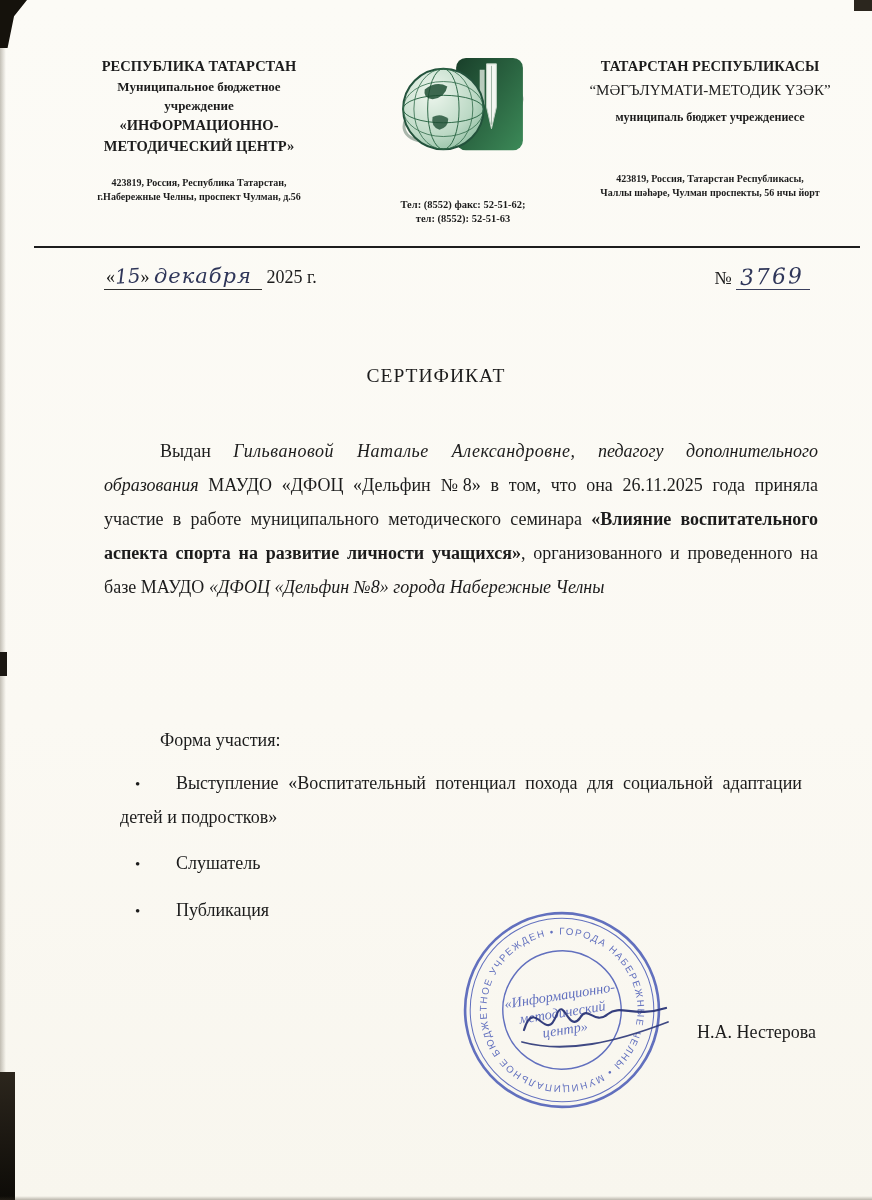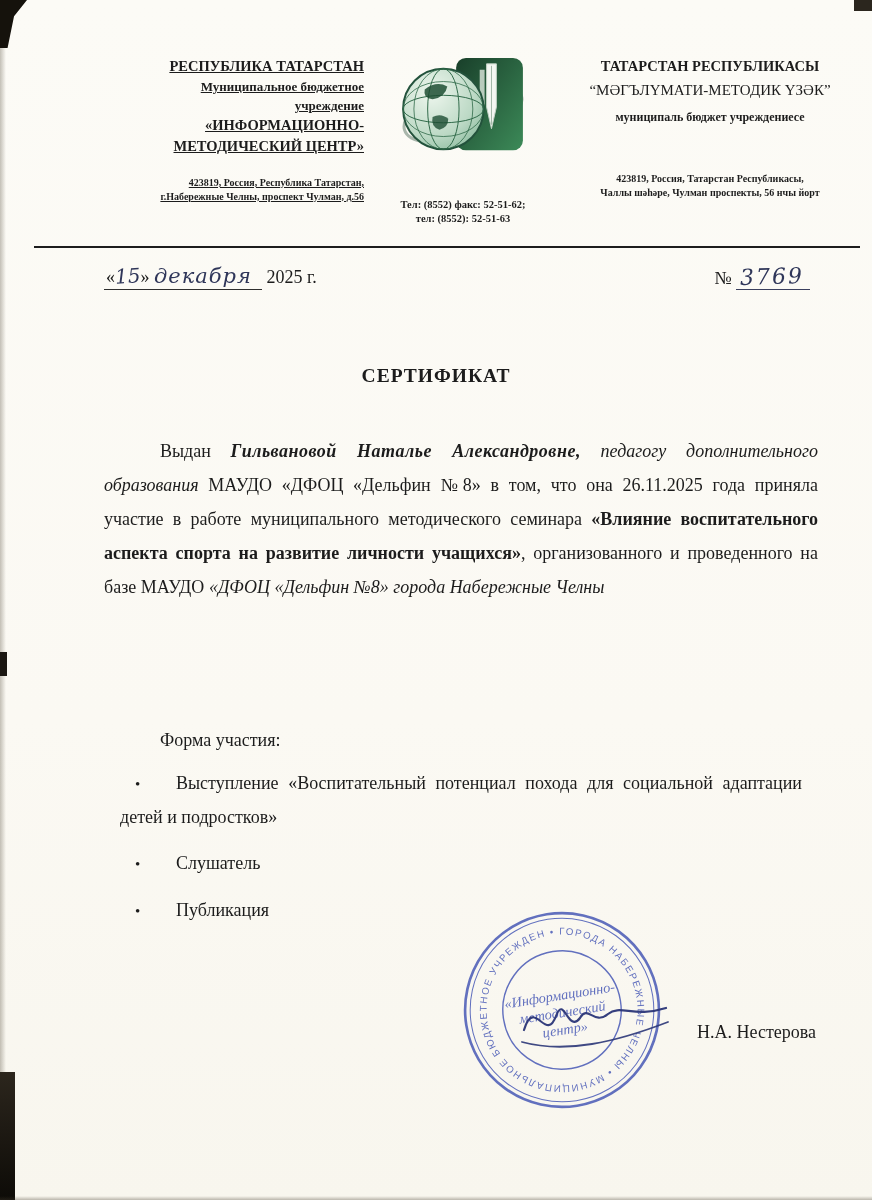--- a/index.html
+++ b/index.html
@@ -18,21 +18,21 @@
   .mark-left-small { left:0; top:652px; width:7px; height:24px; background:#1b1712; }
   .mark-bl { left:0; top:1072px; width:15px; height:128px;
              background:linear-gradient(180deg,#2c261d,#0d0b07); }
   .edge-left { left:0; top:0; width:6px; height:100%;
              background:linear-gradient(90deg,rgba(90,82,66,.35),rgba(90,82,66,0)); }
   .edge-bottom { left:0; bottom:0; width:100%; height:4px;
              background:linear-gradient(0deg,rgba(70,62,48,.35),rgba(70,62,48,0)); }
 
   
   .header { position:absolute; top:56px; left:34px; right:14px; display:flex; }
-  .org-left  { width:330px; text-align:right;text-decoration:underline; }
+  .org-left  { width:330px; text-align:center; }
   .org-center{ width:198px; text-align:center; }
   .org-right { flex:1; text-align:center; }
   .h-line1 { font-size:14.5px; font-weight:bold; line-height:21px; }
   .h-line2 { font-size:13px;   font-weight:bold; line-height:19px; }
   .h-line4 { font-size:14.5px; font-weight:bold; line-height:21px; }
   .h-addr  { font-size:10px; font-weight:bold; line-height:13.5px; }
   .org-left .h-addr { margin-top:19px; }
   .org-right .rt1 { font-size:14.5px; font-weight:bold; line-height:21px; }
   .org-right .rt2 { font-size:15px; font-weight:normal; line-height:22px; margin-top:2px; }
   .org-right .rt3 { font-size:12px; font-weight:bold; line-height:18px; margin-top:7px; }
@@ -46,27 +46,27 @@
   .dateline { position:absolute; top:264px; left:104px; right:62px;
               display:flex; justify-content:space-between; font-size:18px; }
   .date-written { display:inline-block; border-bottom:1.3px solid #2e2e2e; padding:0 10px 1px 2px; }
   .hand { font-family:"DejaVu Serif", serif; font-style:italic; color:#2f3659; }
   .hand-day { font-size:20px; display:inline-block; transform:rotate(-4deg); }
   .hand-month { font-size:21px; letter-spacing:1px; }
   .num-written { display:inline-block; border-bottom:1.2px solid #3a3f5e; padding:0 6px 0 4px; }
   .hand-num { font-size:22px; letter-spacing:2px; display:inline-block; transform:rotate(-2deg); }
 
   .title { position:absolute; top:352px; left:0; right:0; text-align:center;
-           font-size:19.5px; font-weight:bold; letter-spacing:1px; }
+           font-size:19.5px; font-weight:normal; letter-spacing:1px; }
 
   .body-par { position:absolute; top:416px; left:104px; width:714px;
               text-align:justify; font-size:18px; line-height:34px; text-indent:56px; }
   .b  { font-weight:bold; }
   .i  { font-style:italic; }
-  .bi { font-weight:bold; font-style:italic; letter-spacing:.5px; }
+  .bi { font-weight:normal; font-style:italic; letter-spacing:.5px; }
 
   .participation { position:absolute; top:730px; left:104px; width:714px; font-size:18px; }
   .part-head { margin-left:56px; }
   .part-list { list-style:none; margin:16px; padding:0; }
   .part-list li { text-align:justify; line-height:33px; margin-bottom:13px; }
   .bullet { display:inline-block; width:56px; padding-left:15px; box-sizing:border-box;
             font-size:15px; vertical-align:baseline; }
 
   .director { position:absolute; top:991px; left:104px; font-size:18px; line-height:31px; }
   .signer   { position:absolute; top:1022px; left:697px; font-size:18px; }

